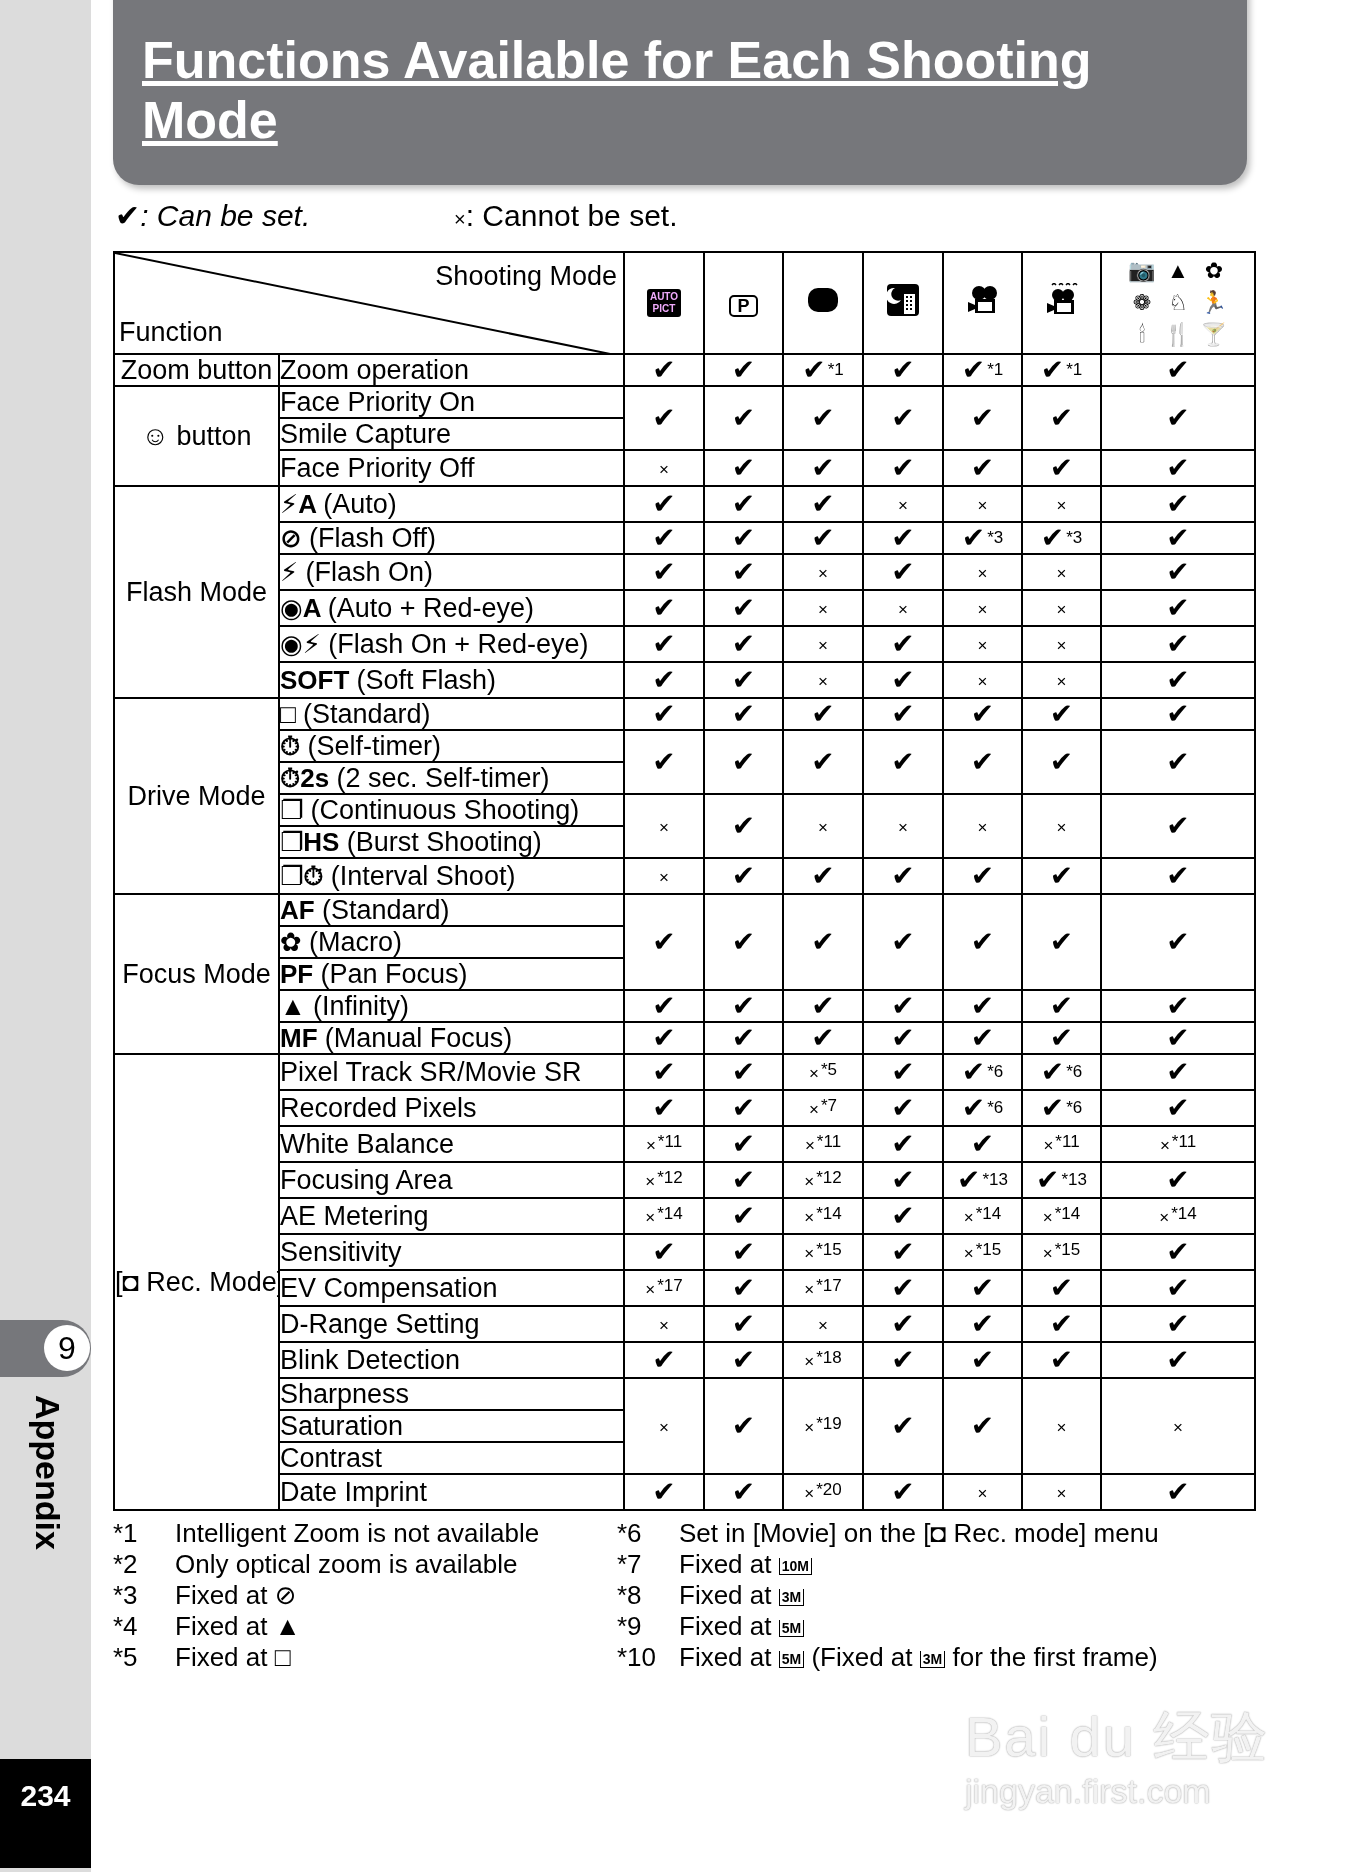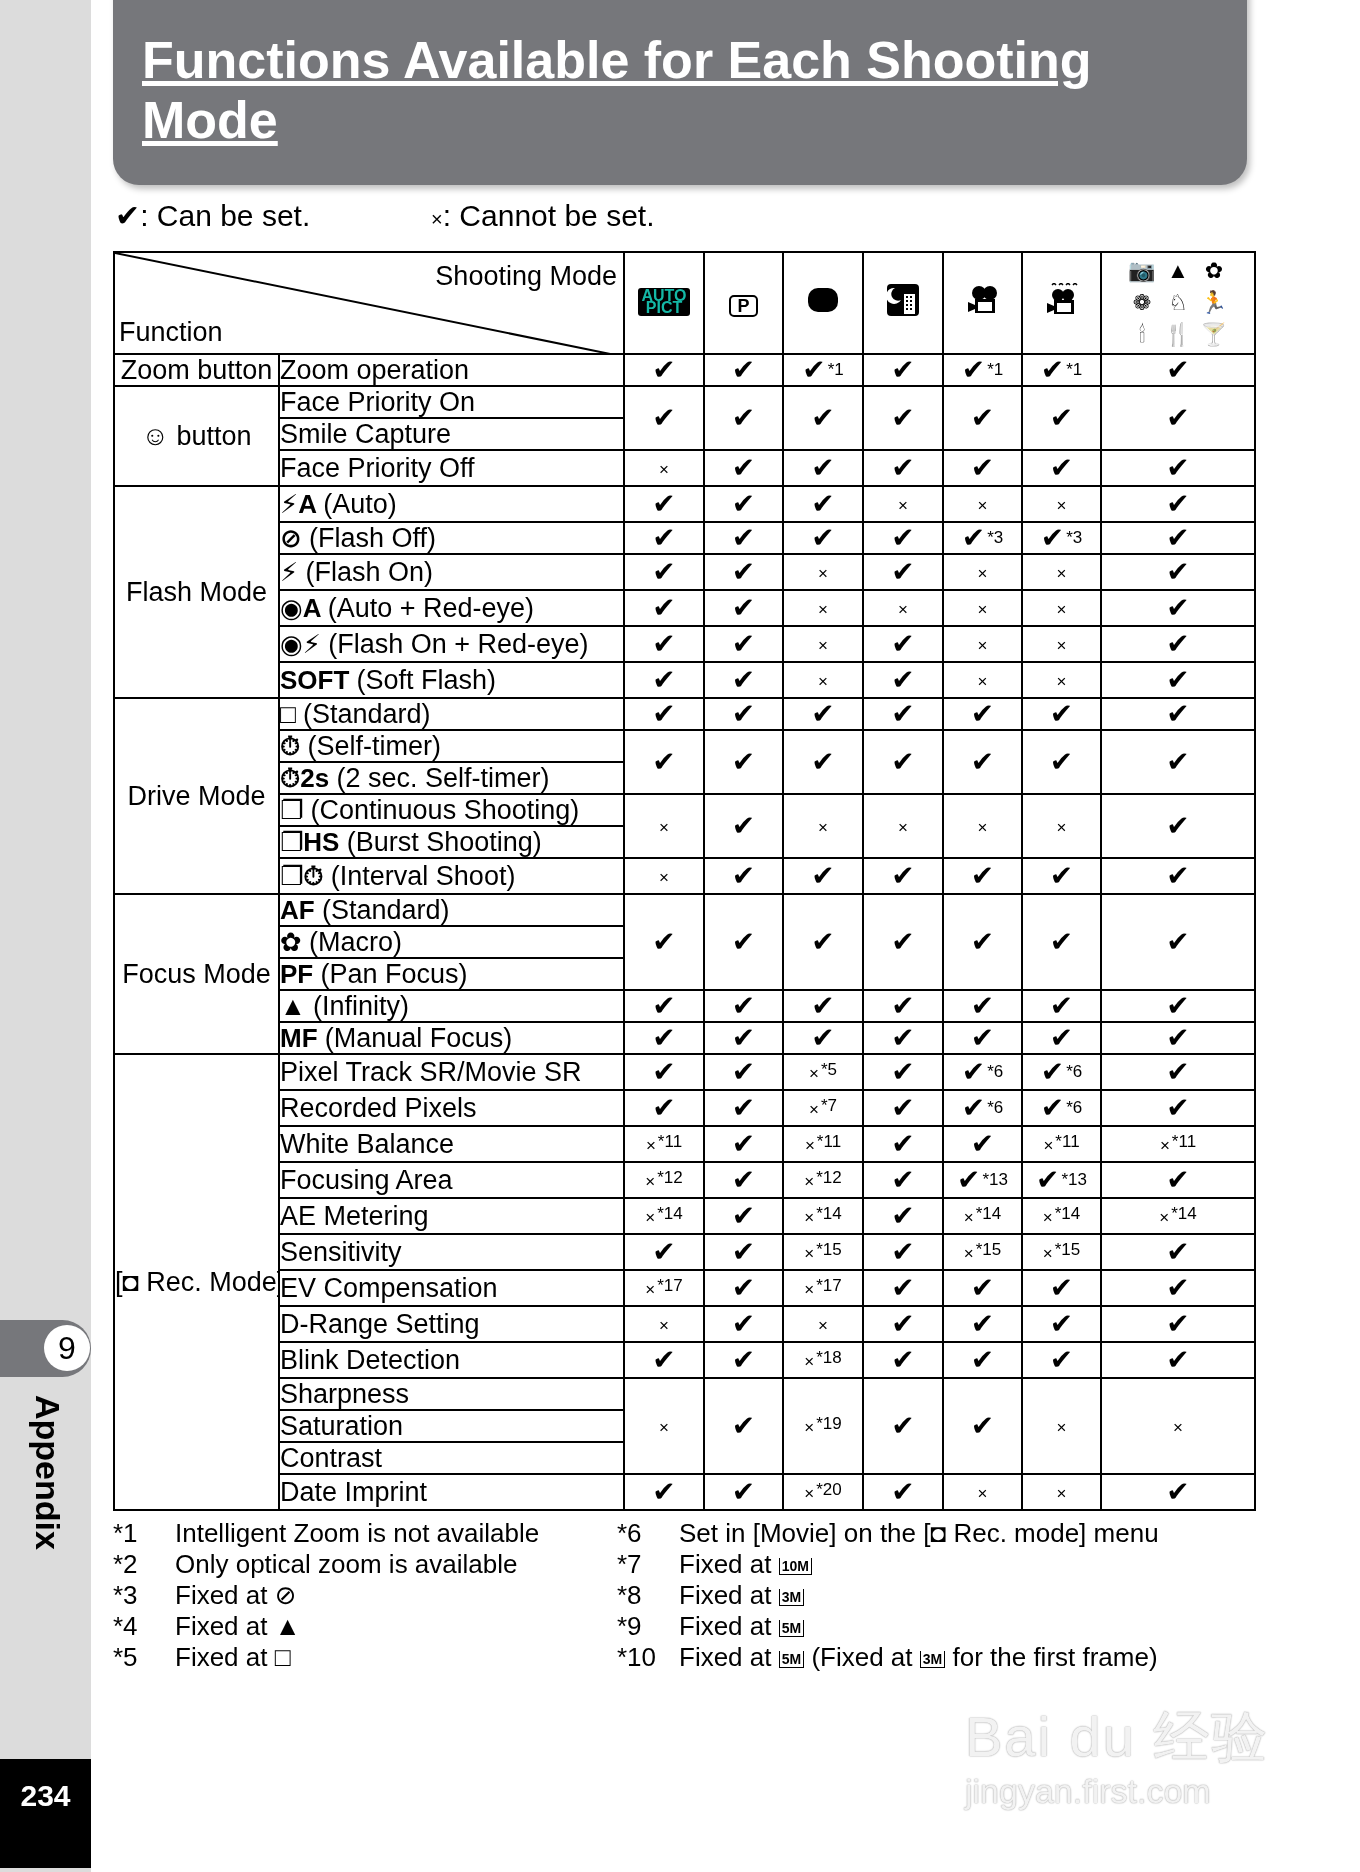--- a/index.html
+++ b/index.html
@@ -57,22 +57,22 @@
   .corner .sm { position: absolute; right: 6px; top: 8px; font-size: 27px; }
   .corner .fn { position: absolute; left: 4px; bottom: 6px; font-size: 27px; }
   th.mode-head { text-align: center; vertical-align: middle; }
   td.grp { text-align: center; vertical-align: middle; white-space: normal; line-height: 33px; padding: 0 4px; }
   td.fn { padding-left: 3px; margin-left: 24px; }
   td.val { text-align: center; vertical-align: middle; }
   .ck { font-size: 28px; font-weight: bold; }
   .x { font-size: 17px; }
   .note { font-size: 17px; vertical-align: 4px; margin-left: 2px; }
   .mode-icon-auto {
-    display: inline-block; background: #000; color: #14b8a6; font-weight: bold;
-    font-size: 16px; line-height: 12px; padding: 2px 3px; border-radius: 3px; text-align: center;
+    display: inline-block; background: #000; color: #f0abfc; font-weight: bold;
+    font-size: 10px; line-height: 12px; padding: 2px 3px; border-radius: 3px; text-align: center;
   }
   .mode-icon-p {
     display: inline-block; border: 2px solid #000; border-radius: 5px; font-weight: bold;
     font-size: 18px; line-height: 18px; padding: 0 6px;
   }
   .mode-icon-blob { display: inline-block; width: 30px; height: 24px; background: #000; border-radius: 10px; }
   .scene-grid { display: grid; grid-template-columns: repeat(3, 36px); justify-content: center; row-gap: 4px; font-size: 22px; line-height: 28px; }
   .fi { font-weight: bold; font-size: 26px; }
   .footnotes { position: absolute; top: 1518px; left: 113px; width: 1160px; font-size: 26px; }
   .fn-col { position: absolute; top: 0; }
@@ -95,24 +95,24 @@
   <div class="page-num-box">
     <div class="page-num">234</div>
   </div>
 </div>
 
 <div class="title-banner">
   <div class="title-text">Functions Available for Each Shooting Mode</div>
 </div>
 
 <div class="legend">
-  <span class="item" style="left:0;">
+  <span class="item" style="left:0;font-style:italic;">
     <span class="sym">✔</span><span>: Can be set.</span>
   </span>
-  <span class="item" style="left:316px;">
+  <span class="item" style="left:339px;">
     <span class="xsym">×</span><span>: Cannot be set.</span>
   </span>
 </div>
 
 <table class="grid" id="grid">
   <colgroup>
     <col style="width:165px">
       <col style="width:345px">
     <col style="width:80px">
       <col style="width:79px">

